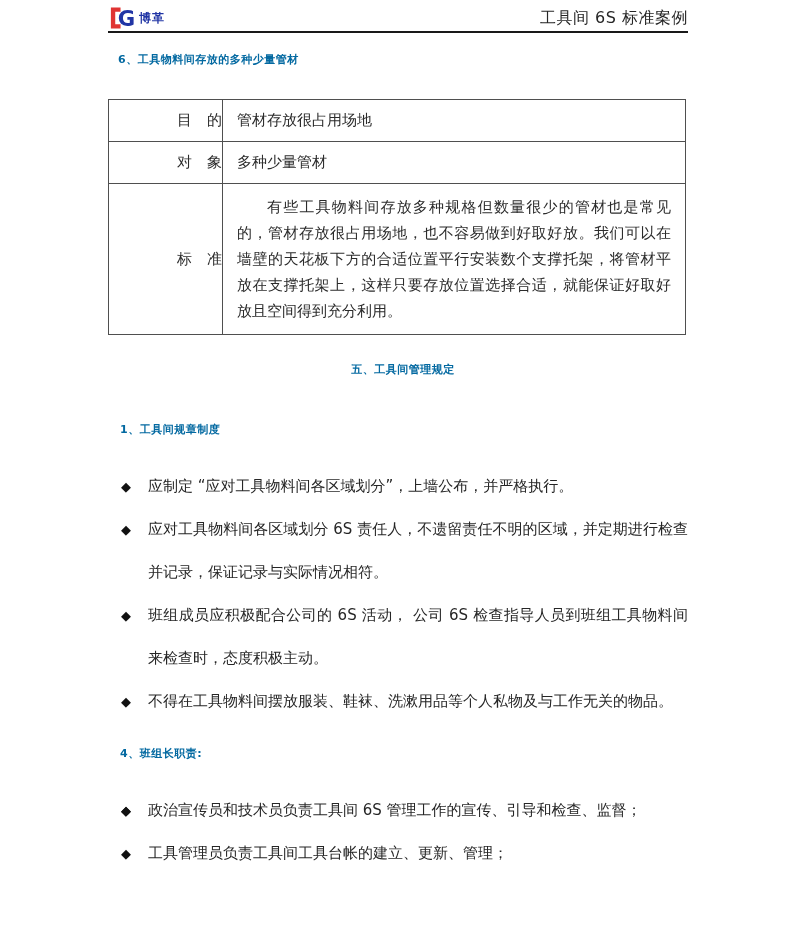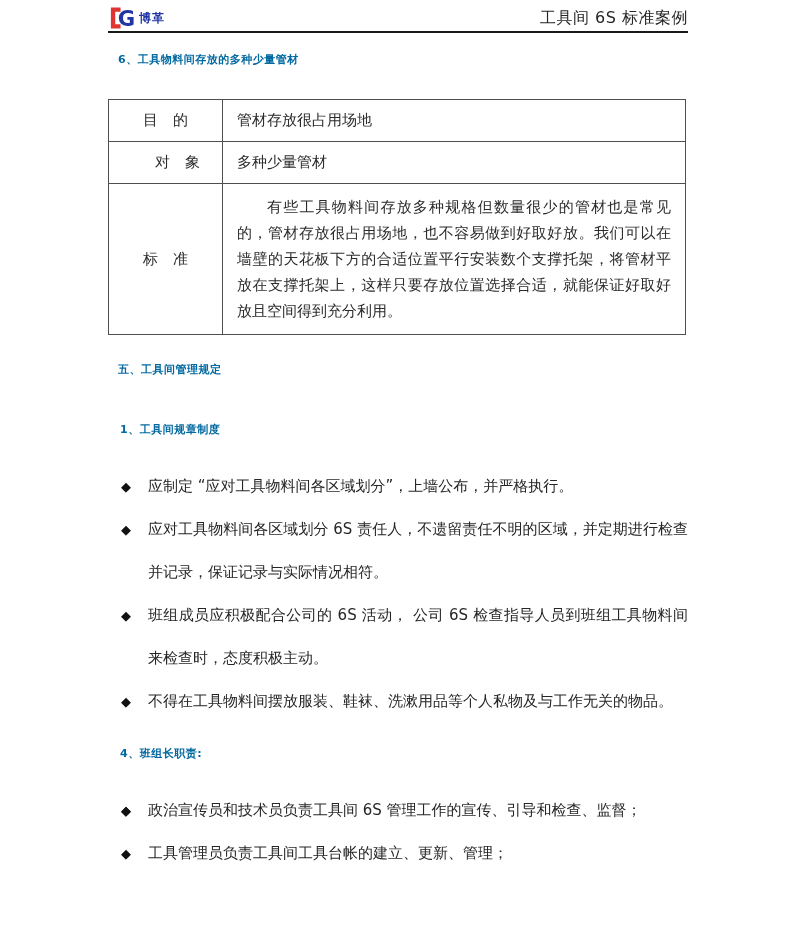--- a/index.html
+++ b/index.html
@@ -24,38 +24,38 @@
   .logo { display:flex; align-items:center; gap:4px; }
   .logo-text { font-size:12px; font-weight:bold; color:#2135a5; letter-spacing:1px; }
   .doc-title { font-size:16px; color:#262626; letter-spacing:0.5px; }
 
   
   .h-sec {
     font-size:11px; font-weight:bold; color:#0369a1;
     line-height:22px; letter-spacing:0.5px;
   }
   .h6  { margin:16px 0 0 10px; }
-  .h5  { margin:24px 0 0 10px; }
+  .h5  { margin:24px 0 0 10px;text-align:center; }
   .h31 { margin:38px 0 0 12px; }
   .h32 { margin:20px 0 0 12px; }
 
   
   table.std {
     margin-top:28px;
     width:578px;
     border-collapse:collapse;
     table-layout:fixed;
   }
   table.std td {
     border:1px solid #4f4f4f;
     font-size:15px;
     color:#2b2b2b;
     vertical-align:middle;
   }
-  td.lbl { width:114px; text-align:center; height:42px; }
+  td.lbl { width:114px; text-align:right; height:42px; }
   td.val { padding:4px 14px; }
   td.val-std p {
     text-indent:2em;
     line-height:26px;
     text-align:justify;
     padding:6px 0;
   }
 
   
   ul.blist { list-style:none; margin-top:24px; }

